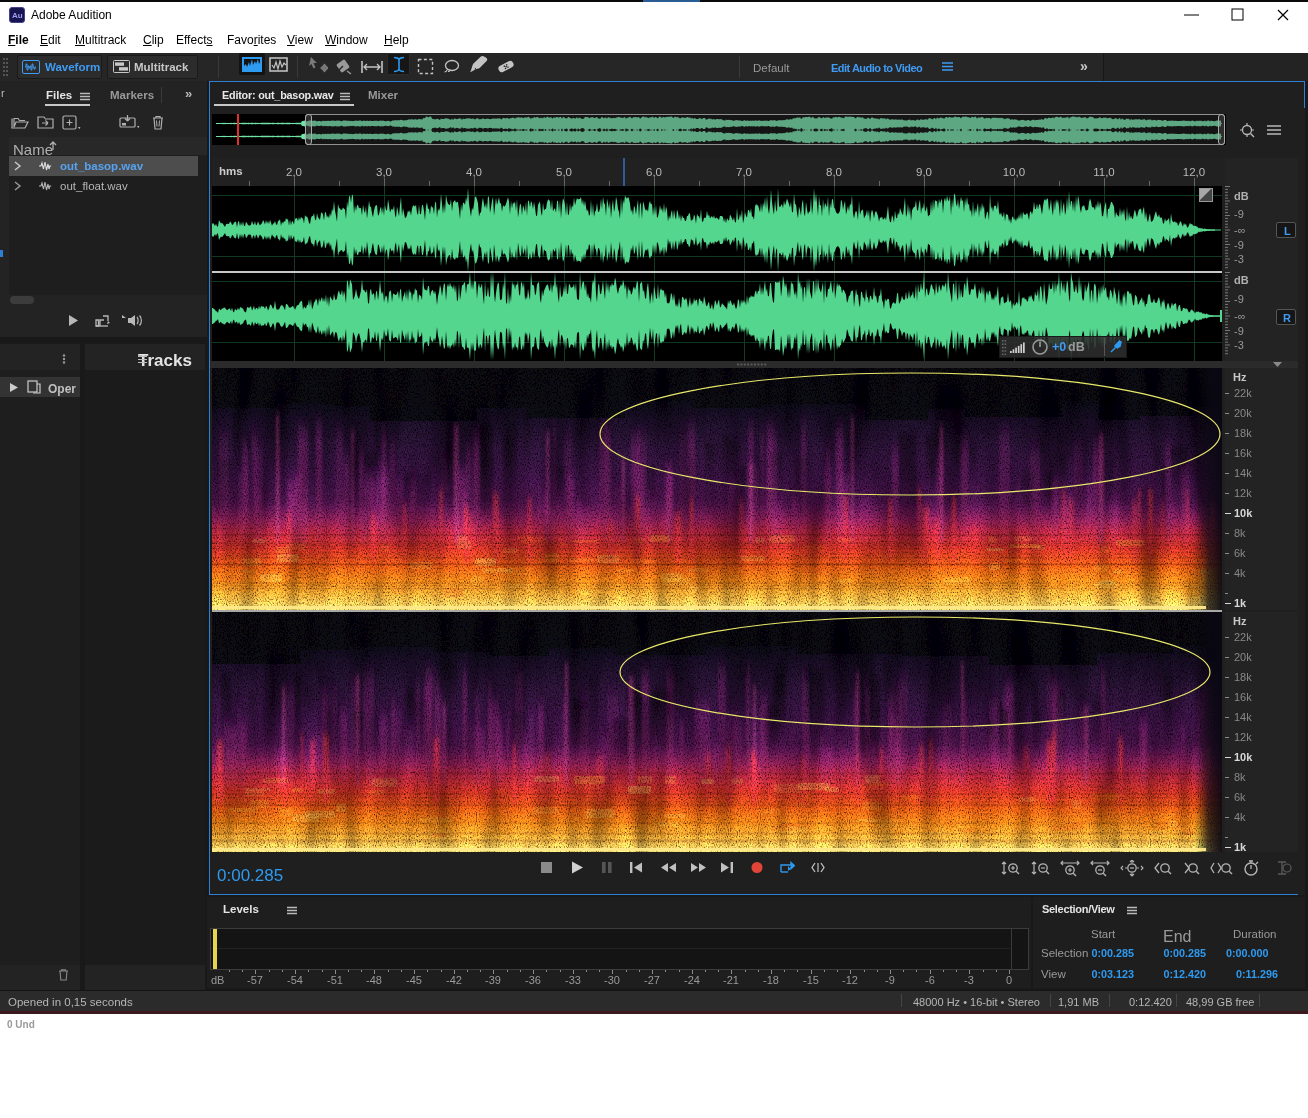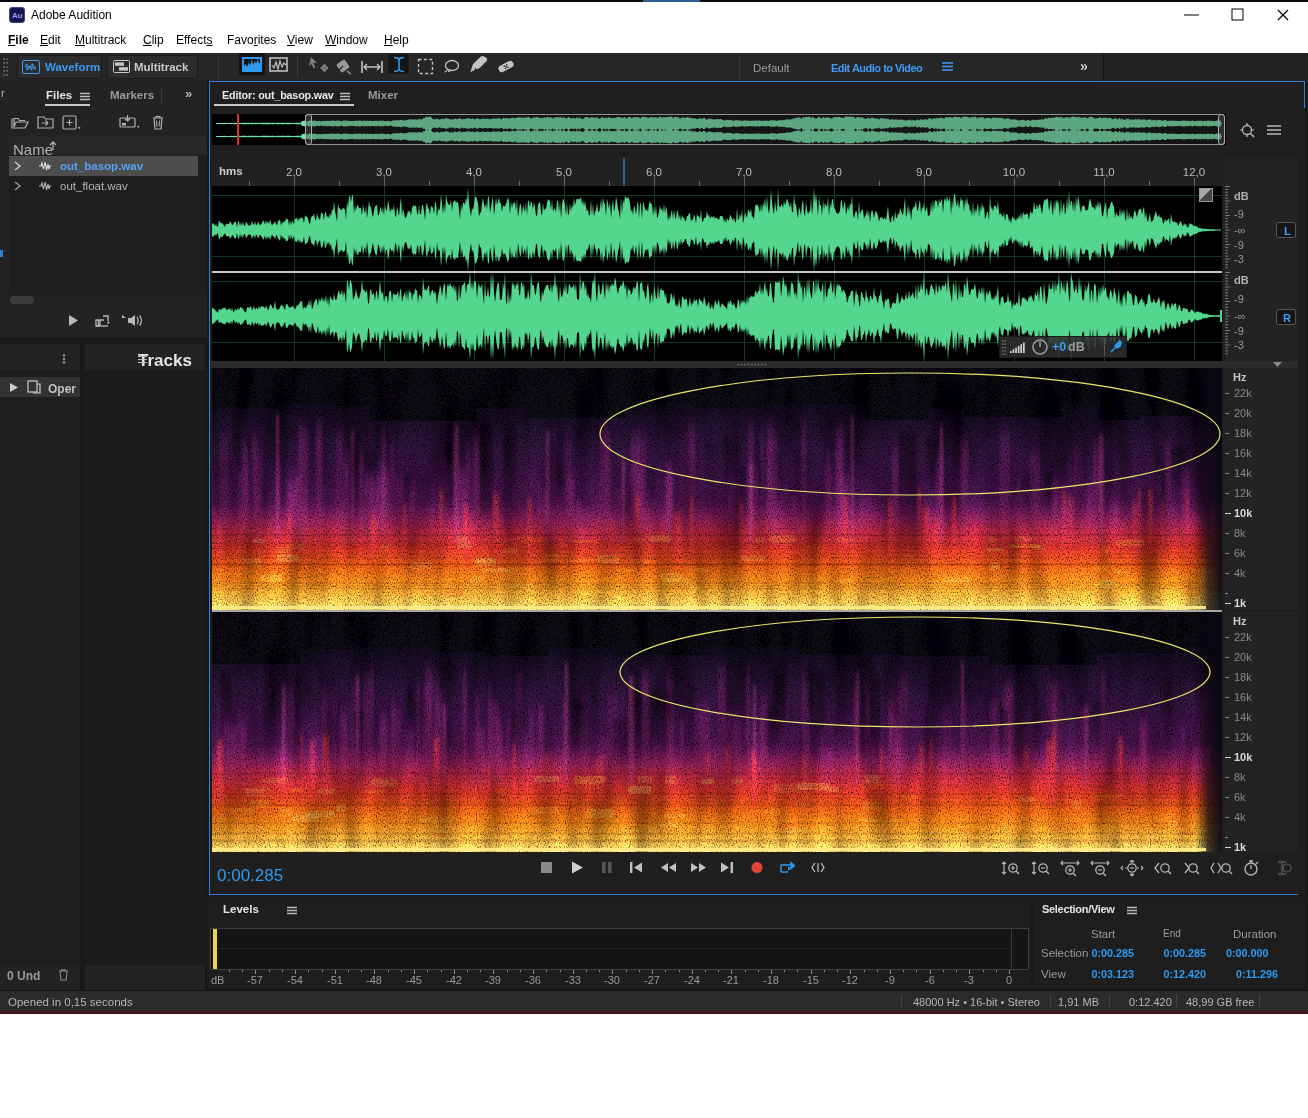--- a/index.html
+++ b/index.html
@@ -199,21 +199,21 @@
     <div class="a" style="left:0px;top:370px;width:80px;height:595px;background:#1e1e1e;"></div>
     <div class="a" style="left:0px;top:377px;width:80px;height:20px;background:#333;"></div>
     <svg class="a" style="left:8px;top:381px" width="11" height="12">
       <path d="M2 2l8 4.5L2 11z" fill="#ccc"></path>
     </svg>
     <svg class="a" style="left:27px;top:380px" width="14" height="14">
       <rect x="1" y="1" width="9" height="11" fill="none" stroke="#ccc" stroke-width="1.2"></rect>
       <path d="M10 4h3v9h-7" fill="none" stroke="#ccc" stroke-width="1.2"></path>
     </svg>
     <div class="t" style="left:48px;top:383px;font-size:12px;color:#c0c0c0;font-weight:600;">Oper</div>
-    <div class="t" style="left:7px;top:970px;font-size:12px;color:#999;font-weight:600;">0 Und</div>
+    <div class="t" style="left:7px;top:1020px;font-size:10px;color:#999;font-weight:600;">0 Und</div>
     <svg class="a" style="left:57px;top:968px" width="13" height="14">
       <path d="M2 3h9M4.5 3V1.8h4V3M3 3l.8 9h5.4L10 3" fill="none" stroke="#888" stroke-width="1.1"></path>
     </svg>
     <div class="a" style="left:85px;top:344px;width:120px;height:646px;background:#232323;"></div>
     <div class="t" style="left:94px;top:352px;font-size:17px;color:#e4e4e4;font-weight:700;margin-left:44px;">Tracks</div>
     <svg class="a" style="left:137px;top:355px" width="11" height="9">
       <path d="M1 1.5h9M1 4.5h9M1 7.5h9" stroke="#bbb" stroke-width="1.2"></path>
     </svg>
     <div class="a" style="left:85px;top:370px;width:120px;height:595px;background:#1b1b1b;"></div>
     <div class="a" style="left:0px;top:990px;width:1308px;height:21px;background:#2b2b2b;border-top:1px solid #141414"></div>
@@ -1373,21 +1373,21 @@
       <rect x="776" y="0" width="1" height="2" fill="#8a8a8a"></rect>
       <rect x="789" y="0" width="1" height="2" fill="#8a8a8a"></rect>
       <rect x="802" y="0" width="1" height="4" fill="#8a8a8a"></rect>
     </svg>
     <div class="a" style="left:1033px;top:897px;width:272px;height:91px;background:#1e1e1e;"></div>
     <div class="t" style="left:1042px;top:904px;font-size:11px;color:#e4e4e4;font-weight:700;letter-spacing:-0.3px;">Selection/View</div>
     <svg class="a" style="left:1126px;top:906px" width="12" height="10">
       <path d="M1 1.5h10M1 4.5h10M1 7.5h10" stroke="#bbb" stroke-width="1.3"></path>
     </svg>
     <div class="t" style="left:1091px;top:929px;font-size:11.5px;color:#9a9a9a;font-weight:400;">Start</div>
-    <div class="t" style="left:1163px;top:929px;font-size:10px;color:#9a9a9a;font-weight:400;text-align:right;">End</div>
+    <div class="t" style="left:1163px;top:929px;font-size:16px;color:#9a9a9a;font-weight:400;text-align:right;">End</div>
     <div class="t" style="left:1233px;top:929px;font-size:11.5px;color:#9a9a9a;font-weight:400;text-align:center;">Duration</div>
     <div class="t" style="left:1041px;top:948px;font-size:11.5px;color:#9a9a9a;font-weight:400;">Selection</div>
     <div class="t" style="left:1041px;top:969px;font-size:11.5px;color:#9a9a9a;font-weight:400;">View</div>
     <div class="t" style="left:1082px;top:948px;width:52px;text-align:right;font-size:10.8px;font-weight:700;color:#2e9af0">0:00.285</div>
     <div class="t" style="left:1154px;top:948px;width:52px;text-align:right;font-size:10.8px;font-weight:700;color:#2e9af0">0:00.285</div>
     <div class="t" style="left:1226px;top:948px;width:52px;text-align:left;font-size:10.8px;font-weight:700;color:#2e9af0">0:00.000</div>
     <div class="t" style="left:1082px;top:969px;width:52px;text-align:right;font-size:10.8px;font-weight:700;color:#2e9af0">0:03.123</div>
     <div class="t" style="left:1154px;top:969px;width:52px;text-align:right;font-size:10.8px;font-weight:700;color:#2e9af0">0:12.420</div>
     <div class="t" style="left:1226px;top:969px;width:52px;text-align:right;font-size:10.8px;font-weight:700;color:#2e9af0">0:11.296</div>
   </div>

